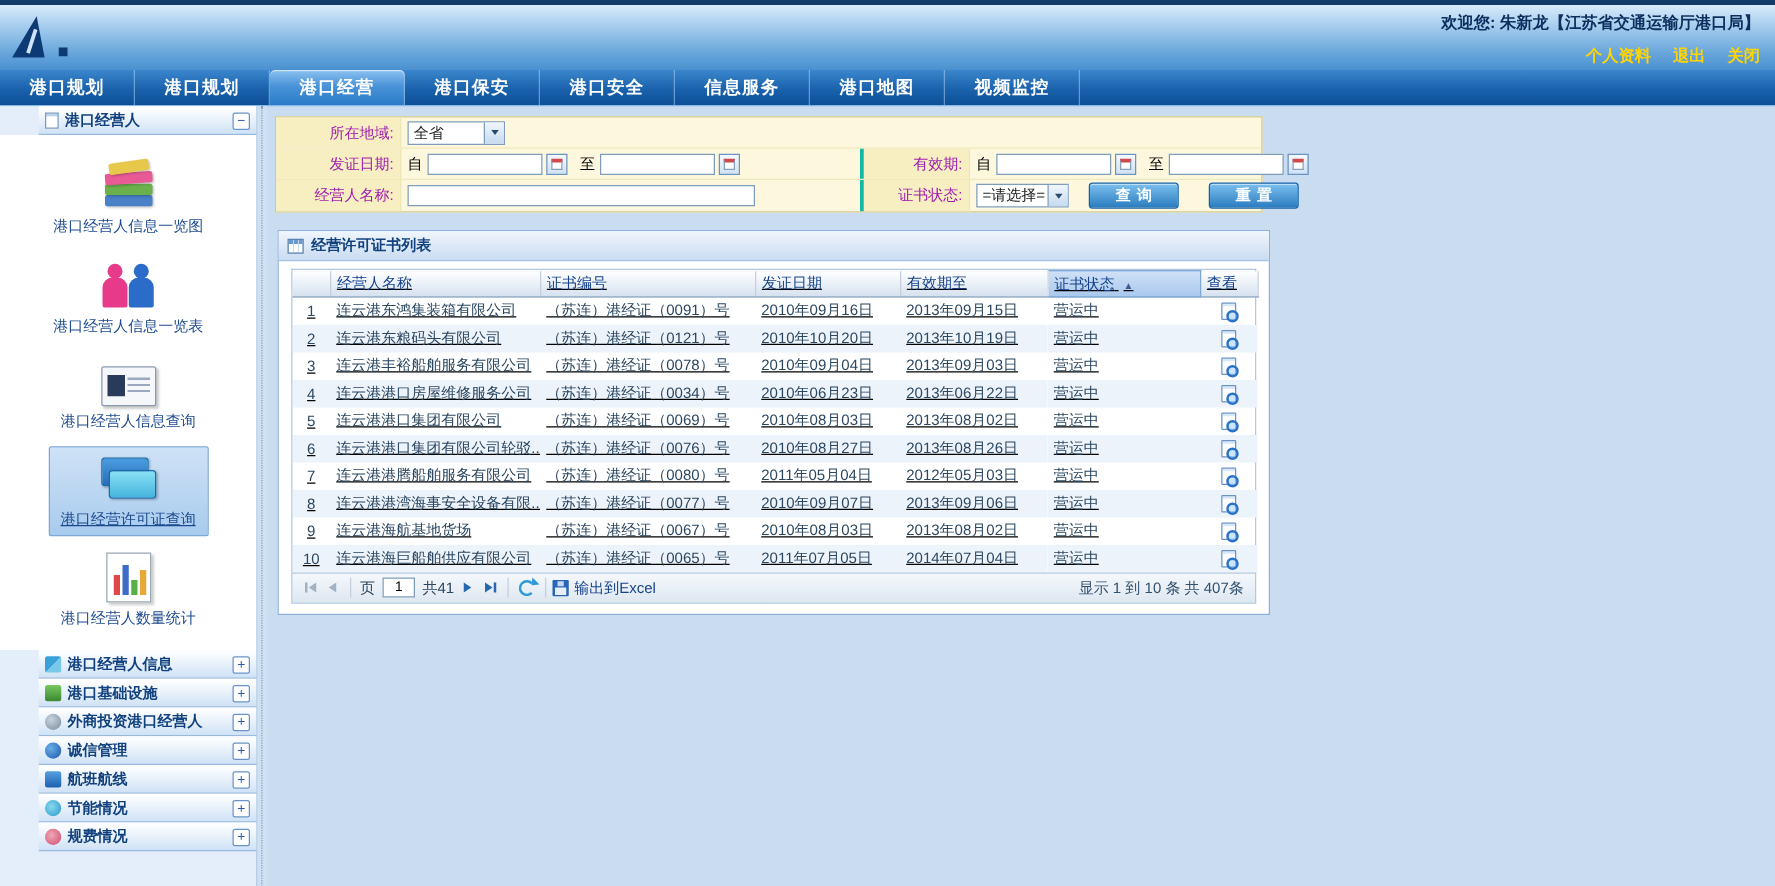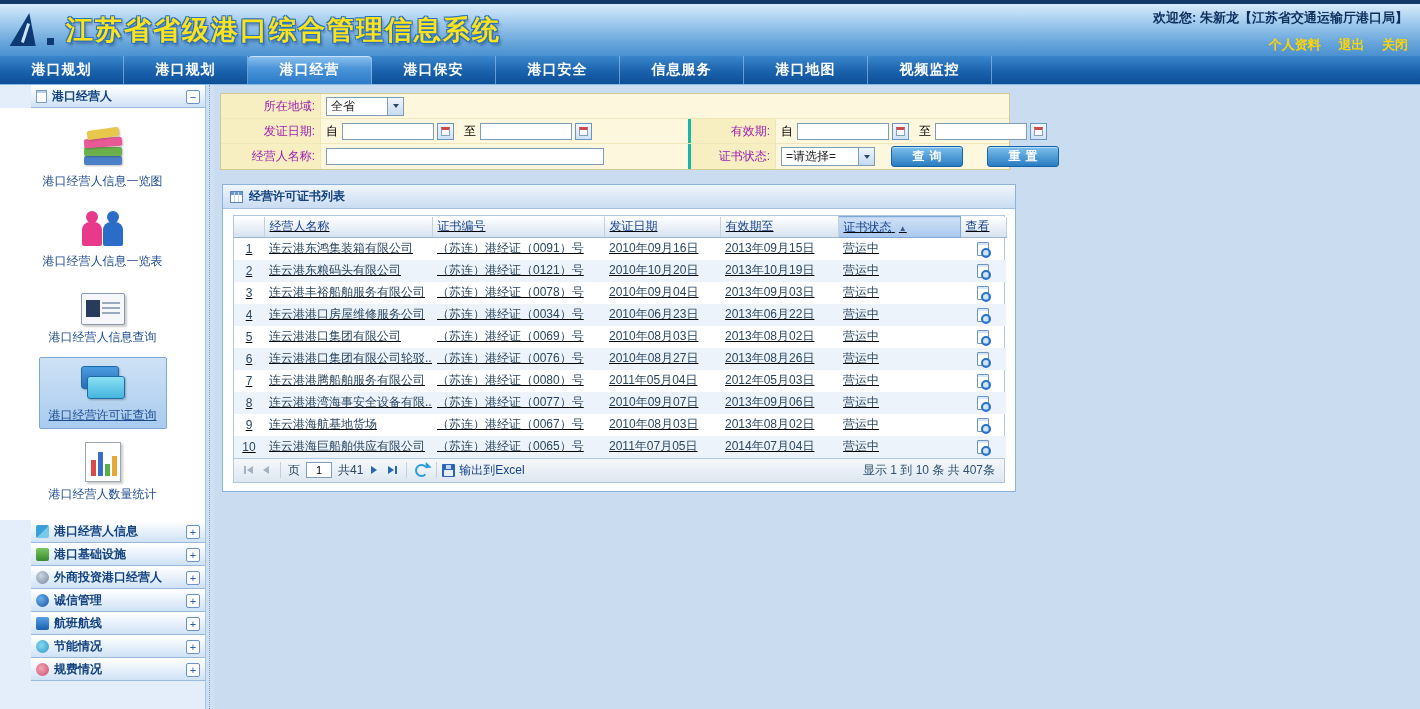--- a/index.html
+++ b/index.html
@@ -19,21 +19,21 @@
   .app-title { font-size:27px; font-weight:bold; color:#ffe31a; letter-spacing:2px;
                text-shadow:-1px -1px 0 #2a72bc,1px -1px 0 #2a72bc,-1px 1px 0 #2a72bc,1px 1px 0 #2a72bc,2px 3px 3px rgba(10,40,90,.45); }
   .header-right { position:absolute; right:12px; top:5px; text-align:right; }
   .welcome { font-size:13px; font-weight:bold; color:#0d2f5e; }
   .header-links { margin-top:9px; font-size:13px; font-weight:bold; }
   .header-links a { color:#ffd400; margin-left:14px; cursor:pointer; text-decoration:none;margin-top:14px; }
 
   
   .main-nav { height:29px; background:linear-gradient(180deg,#3a86cc 0%,#1a62ac 55%,#0d4e98 100%);
               display:flex; border-bottom:1px solid #8ab8e4; }
-  .nav-tab { width:124px; display:flex; align-items:center; justify-content:center; color:#fff;
+  .nav-tab { width:108px; display:flex; align-items:center; justify-content:center; color:#fff;
              font-size:14px; font-weight:bold; letter-spacing:1px; cursor:pointer;
              border-right:1px solid rgba(170,205,240,.55); }
   .nav-tab.active { background:linear-gradient(180deg,#8cc2f0 0%,#4a94d8 45%,#2a7ac8 100%);
                     border-radius:4px 4px 0 0; box-shadow:inset 0 1px 0 rgba(255,255,255,.55); }
 
   
   .body-area { display:flex; height:624px; }
   .sidebar { width:206px; background:#e4eefa; border-right:1px solid #a6c2e2; display:flex; flex-direction:column; }
   .gutter { width:8px; background:#cfe0f2; position:relative; cursor:col-resize; }
   .gutter::before { content:""; position:absolute; left:3px; top:0; bottom:0; border-left:1px dotted #7fa0c8; }
@@ -104,21 +104,21 @@
   .sf-grow { flex:1; }
   .txt { height:17px; border:1px solid #7f9db9; font-size:12px; padding:0 2px; background:#fff; }
   .date-input { width:92px; }
   .name-input { width:278px; }
   .cal-btn { width:17px; height:17px; border:1px solid #6a94c4; background:linear-gradient(#f4f9fe,#cfe2f6);
              position:relative; cursor:pointer; margin-left:-1px; }
   .cal-btn::before { content:""; position:absolute; left:3px; top:3px; right:3px; bottom:3px;
                      background:#fff; border:1px solid #8aa0b8; border-top:3px solid #d04a4a; }
   .dropdown { height:19px; border:1px solid #7f9db9; background:#fff; display:inline-flex; align-items:stretch; cursor:pointer; }
   .dd-region { width:78px; }
-  .dd-status { width:94px; }
+  .dd-status { width:74px; }
   .dd-text { flex:1; display:flex; align-items:center; padding:0 4px; font-size:12px; color:#222; white-space:nowrap; overflow:hidden; }
   .dd-btn { width:16px; background:linear-gradient(#f0f6fc,#c6daf0); border-left:1px solid #7f9db9;
             display:flex; align-items:center; justify-content:center; }
   .dd-arrow { width:0; height:0; border-left:3px solid transparent; border-right:3px solid transparent; border-top:4px solid #2a4a6a; }
   .btn { width:72px; height:21px; border:1px solid #1462a8; border-radius:3px; color:#fff; cursor:pointer;
          background:linear-gradient(180deg,#7cc0ee,#2a7cc0); font-size:12px; font-weight:bold;
          letter-spacing:5px; padding-left:5px; box-shadow:inset 0 1px 0 rgba(255,255,255,.5); }
   .btn-query { margin-left:12px; } .btn-reset { margin-left:20px; }
 
   
@@ -170,21 +170,20 @@
 <body>
 
 <div class="top-strip"></div>
 
 <header class="app-header">
   <div class="logo">
     <span class="logo-tri"></span>
     <span class="logo-stripe"></span>
     <span class="logo-dot"></span>
   </div>
-  <h1 class="app-title">江苏省省级港口综合管理信息系统</h1>
   <div class="header-right">
     <div class="welcome">欢迎您: 朱新龙【江苏省交通运输厅港口局】</div>
     <div class="header-links">
       <a>个人资料</a>
       <a>退出</a>
       <a>关闭</a>
     </div>
   </div>
 </header>
 

